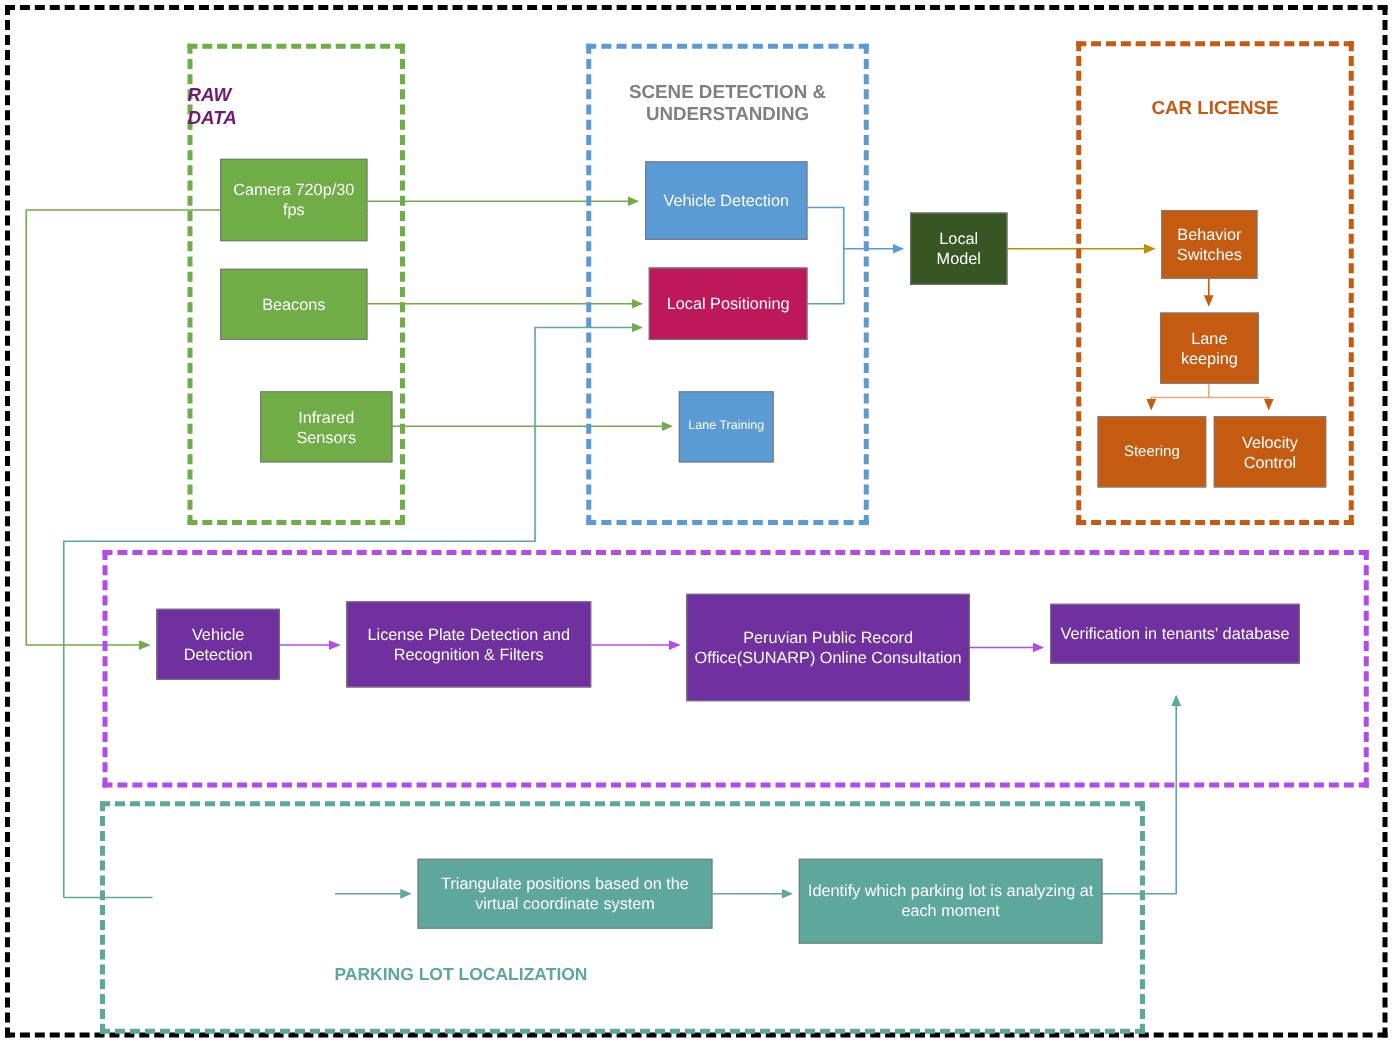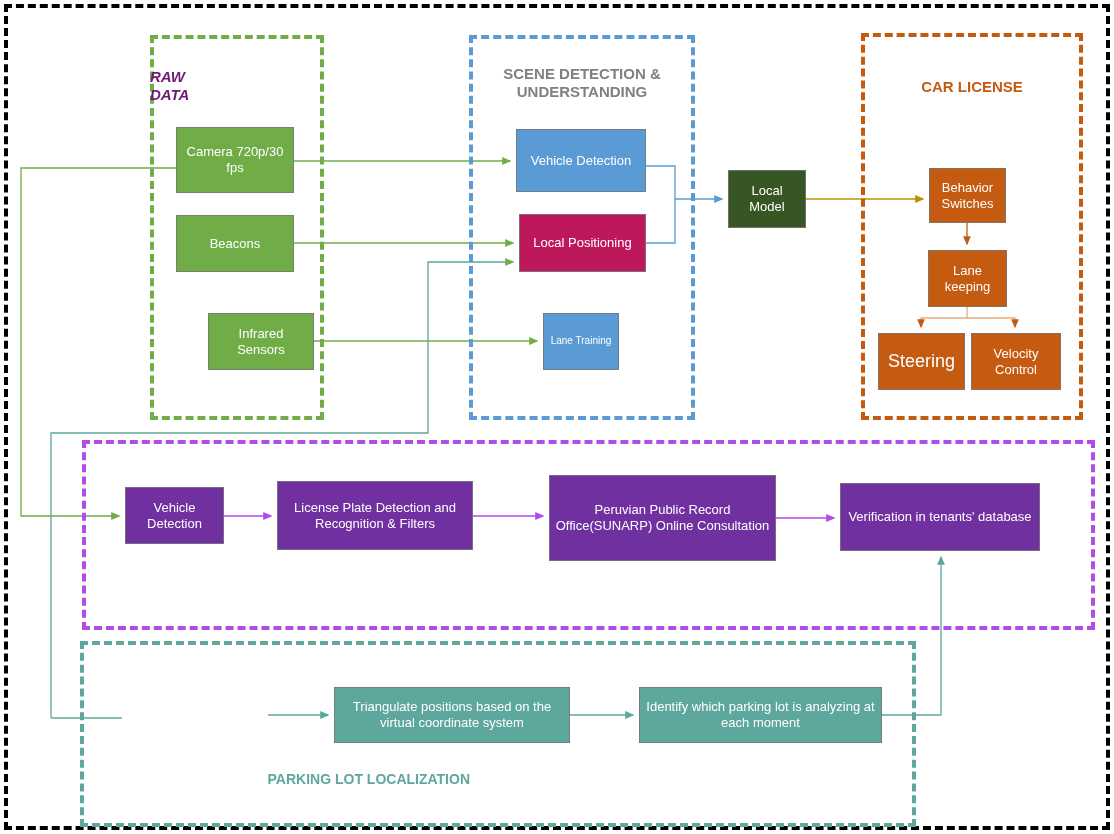--- a/index.html
+++ b/index.html
@@ -127,22 +127,22 @@
 
   <div class="node" id="n0" style="left: 176px; top: 127px; width: 118px; height: 66px; background: rgb(112, 173, 71); font-size: 13px; text-align: center;">Camera 720p/30 fps</div>
   <div class="node" id="n1" style="left: 176px; top: 215px; width: 118px; height: 57px; background: rgb(112, 173, 71); font-size: 13px;">Beacons</div>
   <div class="node" id="n2" style="left: 166px; top: 313px; width: 106px; height: 57px; background: rgb(112, 173, 71); font-size: 13px; margin-left: 42px;">Infrared Sensors</div>
   <div class="node" id="n3" style="left: 516px; top: 129px; width: 130px; height: 63px; background: rgb(91, 155, 213); font-size: 13px;">Vehicle Detection</div>
   <div class="node" id="n4" style="left: 519px; top: 214px; width: 127px; height: 58px; background: #be185d; font-size: 13px;">Local Positioning</div>
   <div class="node" id="n5" style="left: 543px; top: 313px; width: 76px; height: 57px; background: rgb(91, 155, 213); font-size: 10px;">Lane Training</div>
   <div class="node" id="n6" style="left: 728px; top: 170px; width: 78px; height: 58px; background: rgb(55, 86, 35); font-size: 13px;">Local Model</div>
   <div class="node" id="n7" style="left: 929px; top: 168px; width: 77px; height: 55px; background: rgb(197, 90, 17); font-size: 13px;">Behavior Switches</div>
   <div class="node" id="n8" style="left: 928px; top: 250px; width: 79px; height: 57px; background: rgb(197, 90, 17); font-size: 13px;">Lane keeping</div>
-  <div class="node" id="n9" style="left: 878px; top: 333px; width: 87px; height: 57px; background: rgb(197, 90, 17); font-size: 18px;">Steering</div>
+  <div class="node" id="n9" style="left: 878px; top: 333px; width: 87px; height: 57px; background: rgb(197, 90, 17); font-size: 12px;">Steering</div>
   <div class="node" id="n10" style="left: 971px; top: 333px; width: 90px; height: 57px; background: rgb(197, 90, 17); font-size: 13px;">Velocity Control</div>
   <div class="node" id="n11" style="left: 125px; top: 487px; width: 99px; height: 57px; background: rgb(112, 48, 160); font-size: 13px;">Vehicle Detection</div>
   <div class="node" id="n12" style="left: 277px; top: 481px; width: 196px; height: 69px; background: rgb(112, 48, 160); font-size: 13px;">License Plate Detection and Recognition &amp; Filters</div>
   <div class="node" id="n13" style="left: 549px; top: 475px; width: 227px; height: 86px; background: rgb(112, 48, 160); font-size: 13px;">Peruvian Public Record Office(SUNARP) Online Consultation</div>
-  <div class="node" id="n14" style="left: 840px; top: 483px; width: 200px; height: 68px; background: rgb(112, 48, 160); font-size: 13px;">Verification in tenants' database</div>
+  <div class="node" id="n14" style="left: 840px; top: 483px; width: 200px; height: 48px; background: rgb(112, 48, 160); font-size: 13px;">Verification in tenants' database</div>
   <div class="node" id="n16" style="left: 334px; top: 687px; width: 236px; height: 56px; background: rgb(94, 167, 157); font-size: 13px;">Triangulate positions based on the virtual coordinate system</div>
-  <div class="node" id="n17" style="left: 639px; top: 687px; width: 243px; height: 56px; background: rgb(94, 167, 157); font-size: 13px;">Identify which parking lot is analyzing at each moment</div>
+  <div class="node" id="n17" style="left: 639px; top: 687px; width: 243px; height: 68px; background: rgb(94, 167, 157); font-size: 13px;">Identify which parking lot is analyzing at each moment</div>
 
 </div>
 
 </body></html>

